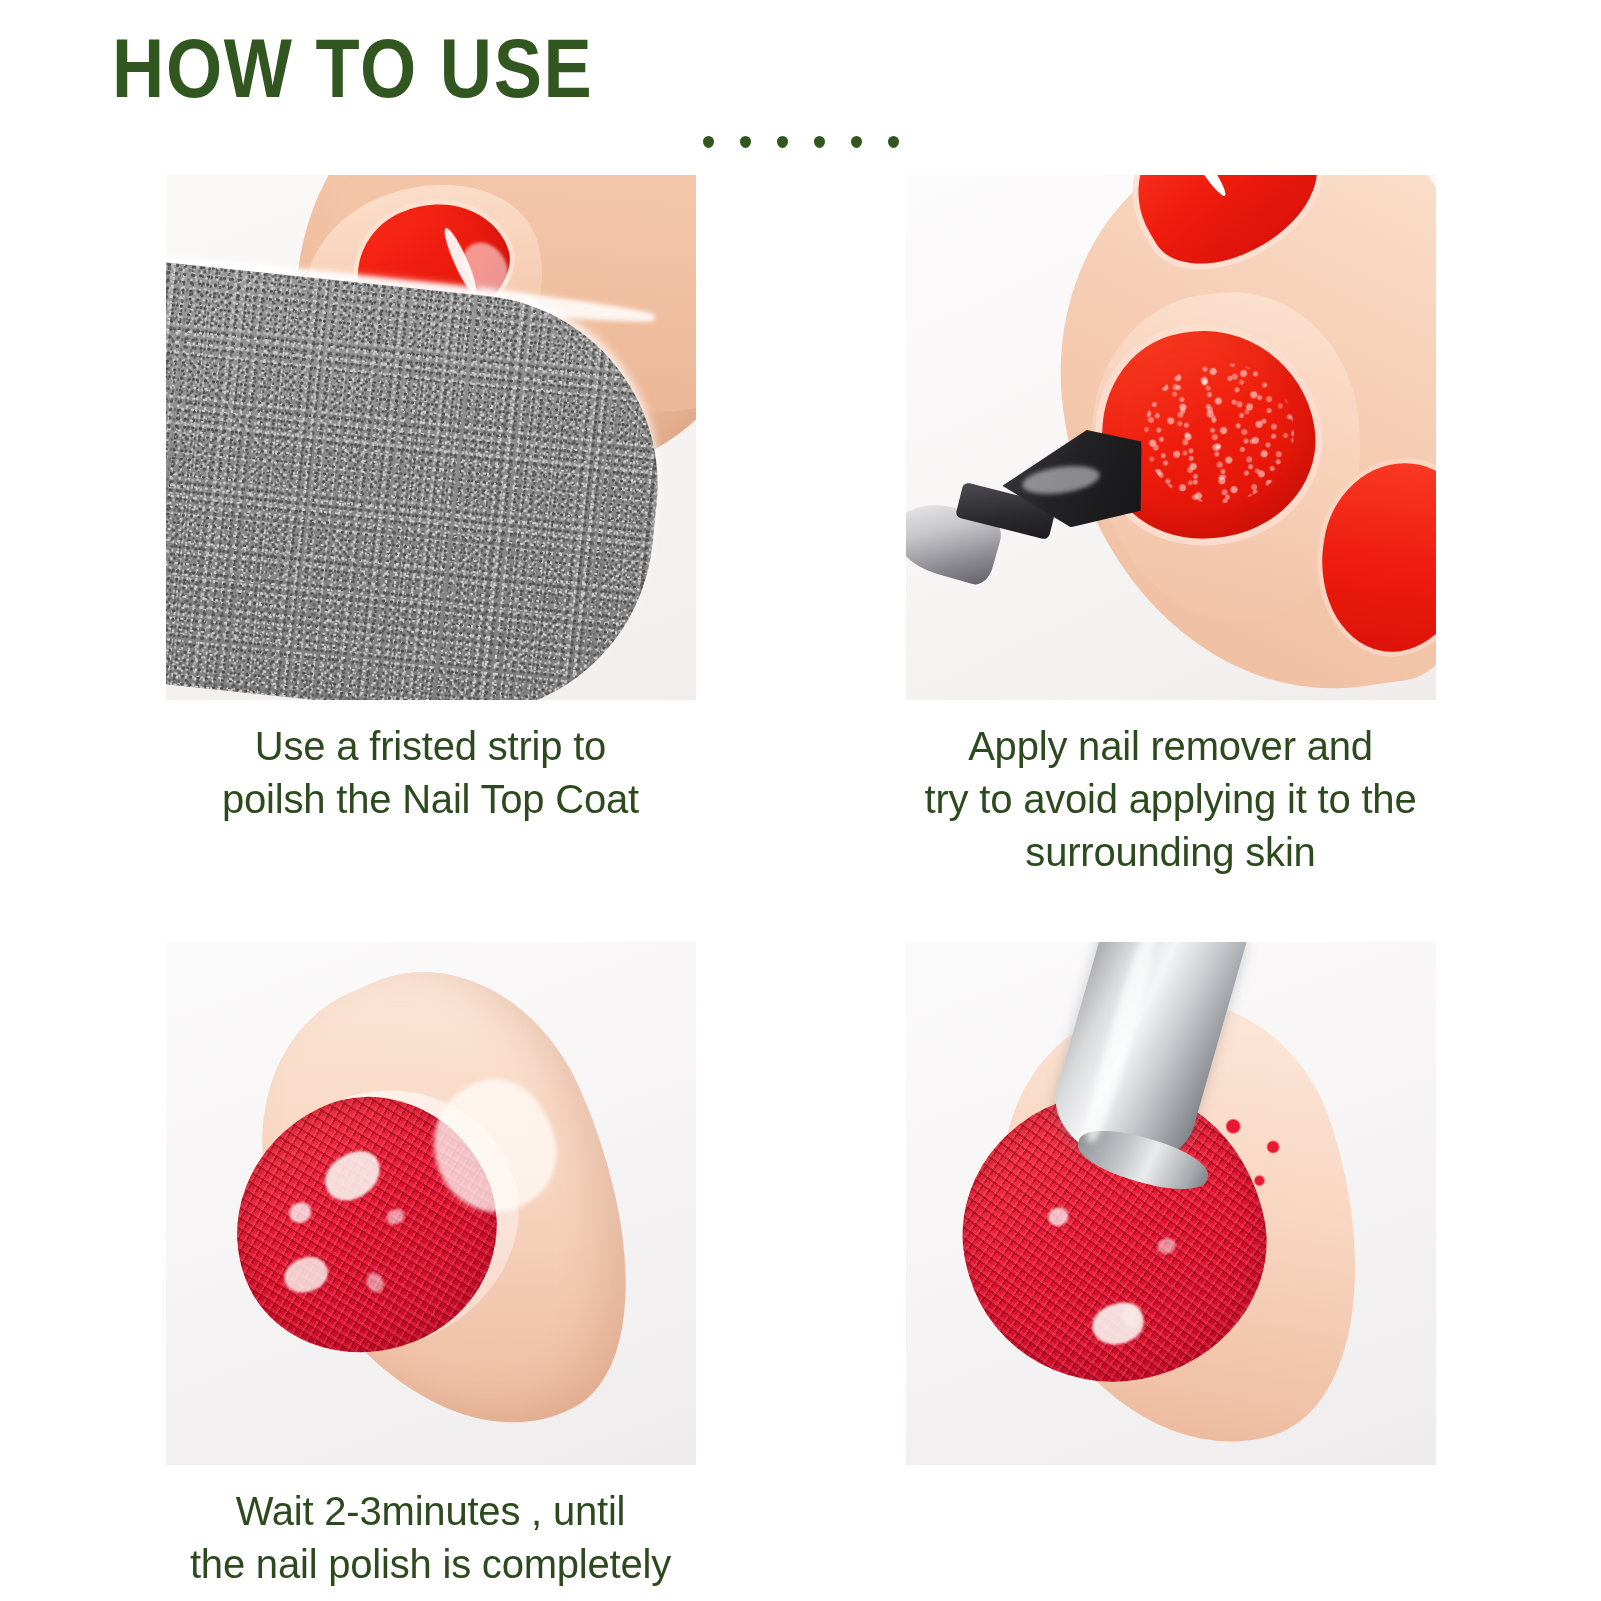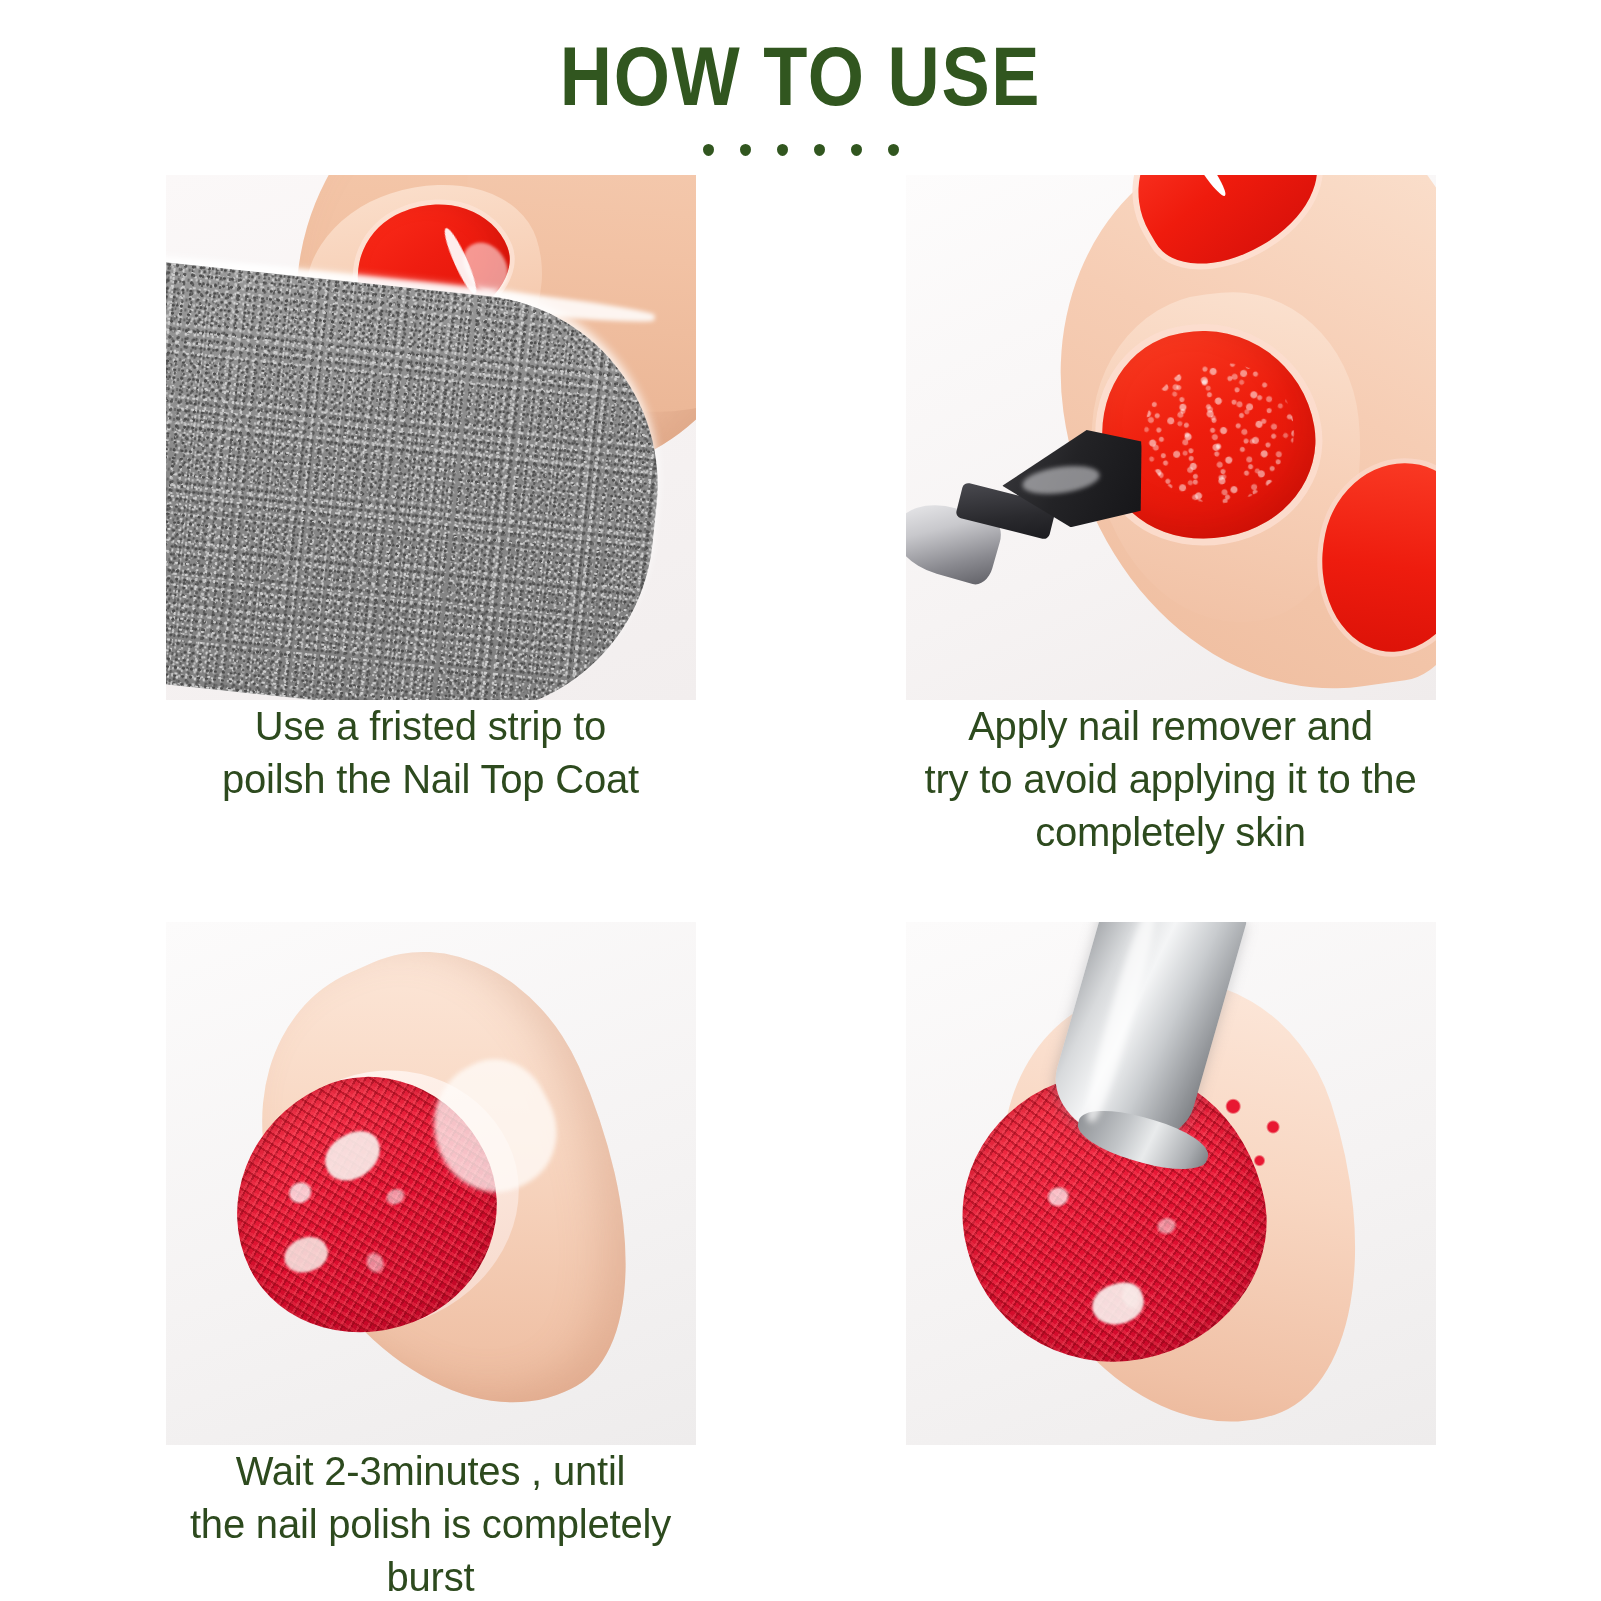--- a/index.html
+++ b/index.html
@@ -11,22 +11,21 @@
     width: 1601px;
     height: 1601px;
     font-family: "Liberation Sans", sans-serif;
     overflow: hidden;
     position: relative;
   }
 
   
   .title-block {
     width: 100%;
-    text-align: center;
-    padding-top: 34px;
+    padding-top: 26px;
   }
   .page-title {
     font-family: "Liberation Sans", sans-serif;
     font-weight: bold;
     font-size: 84px;
     line-height: 1.0;
     letter-spacing: 2px;
     color: #31561f;
     transform: scaleX(0.86);
     transform-origin: center;
@@ -67,21 +66,21 @@
     overflow: hidden;
     background: #fdfbfb;
   }
   .photo.tall { height: 523px; }
 
   .caption {
     color: #2d4a1e;
     font-size: 40px;
     line-height: 1.32;
     text-align: center;
-    margin-top: 0;
+    margin-top: 20px;
     font-family: "Liberation Sans", sans-serif;
     letter-spacing: -0.2px;
     white-space: pre-line;
   }
 
   
   .p1 { background: linear-gradient(160deg,#fbf8f8 0%, #f7f3f3 45%, #f2eeee 100%); }
   .p1 .hand {
     position: absolute;
     left: 120px; top: -120px;
@@ -447,21 +446,21 @@
         <div class="nail-main"></div>
         <div class="nail-main-tex"></div>
         <div class="nail-right"></div>
         <div class="brush-handle"></div>
         <div class="brush-neck"></div>
         <div class="brush-head"></div>
         <div class="brush-head-hl"></div>
       </div>
       <div class="caption">Apply nail remover and
 try to avoid applying it to the
-completely skin</div>
+surrounding skin</div>
     </div>
 
   </div>
 
   <div class="row" style="margin-top:64px;">
 
     <div class="cell">
       <div class="photo tall p34 p3">
         <div class="finger"></div>
         <div class="nail-base"></div>

